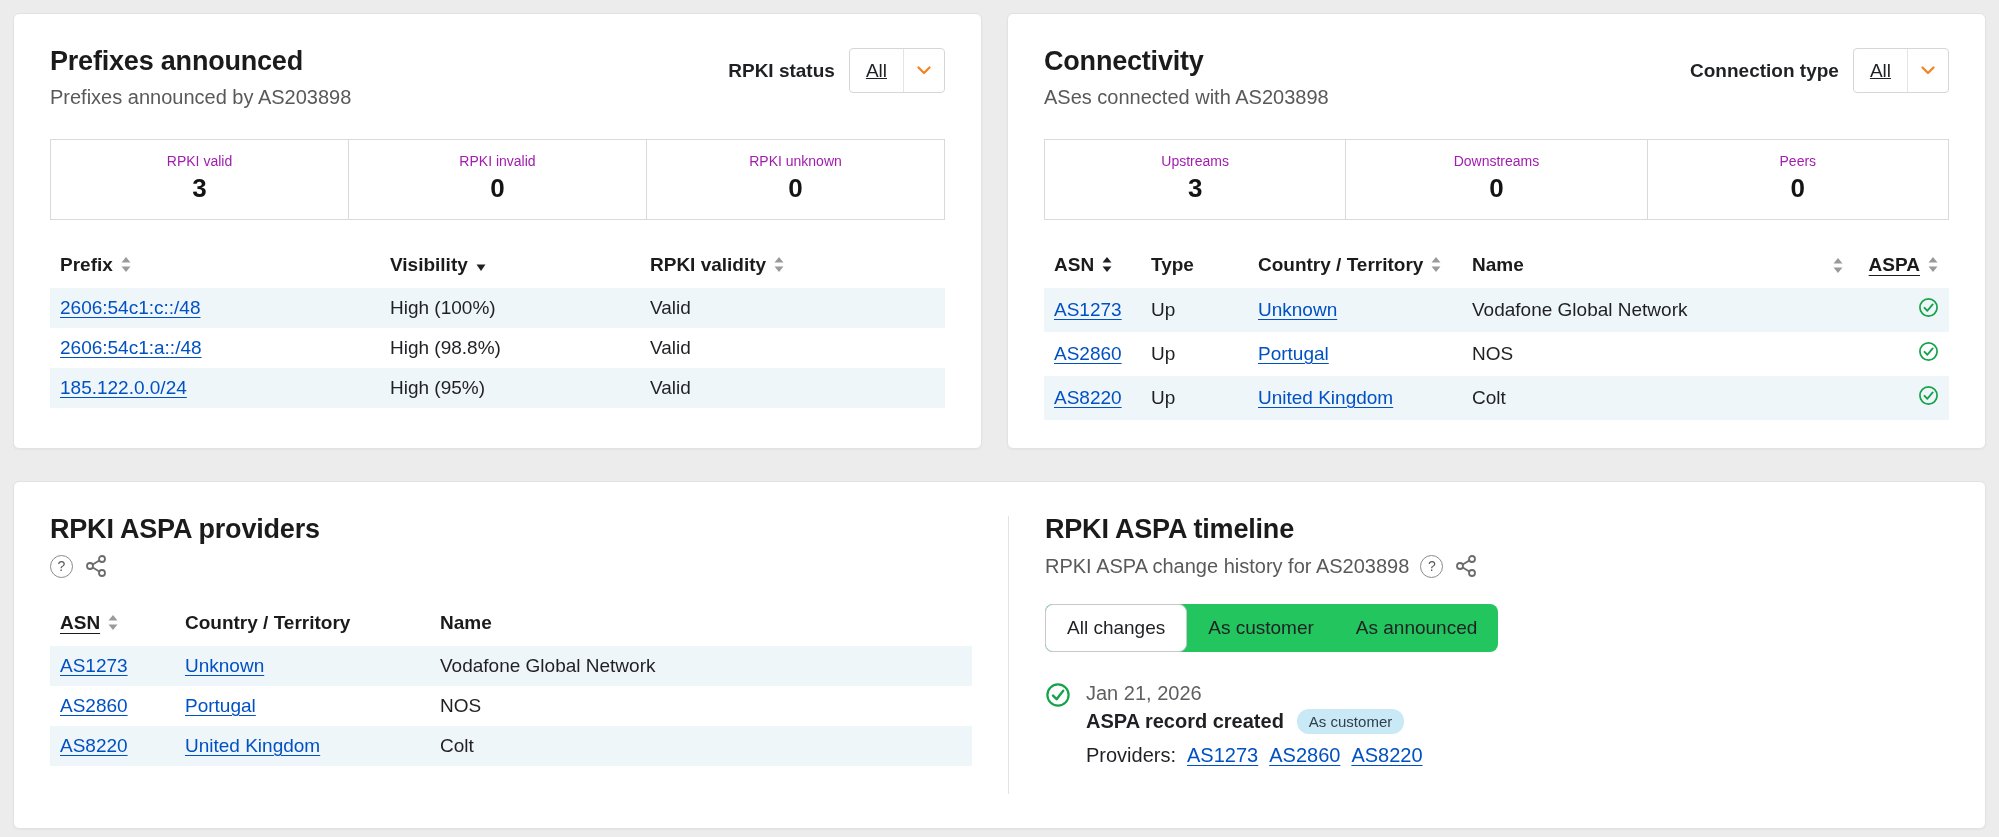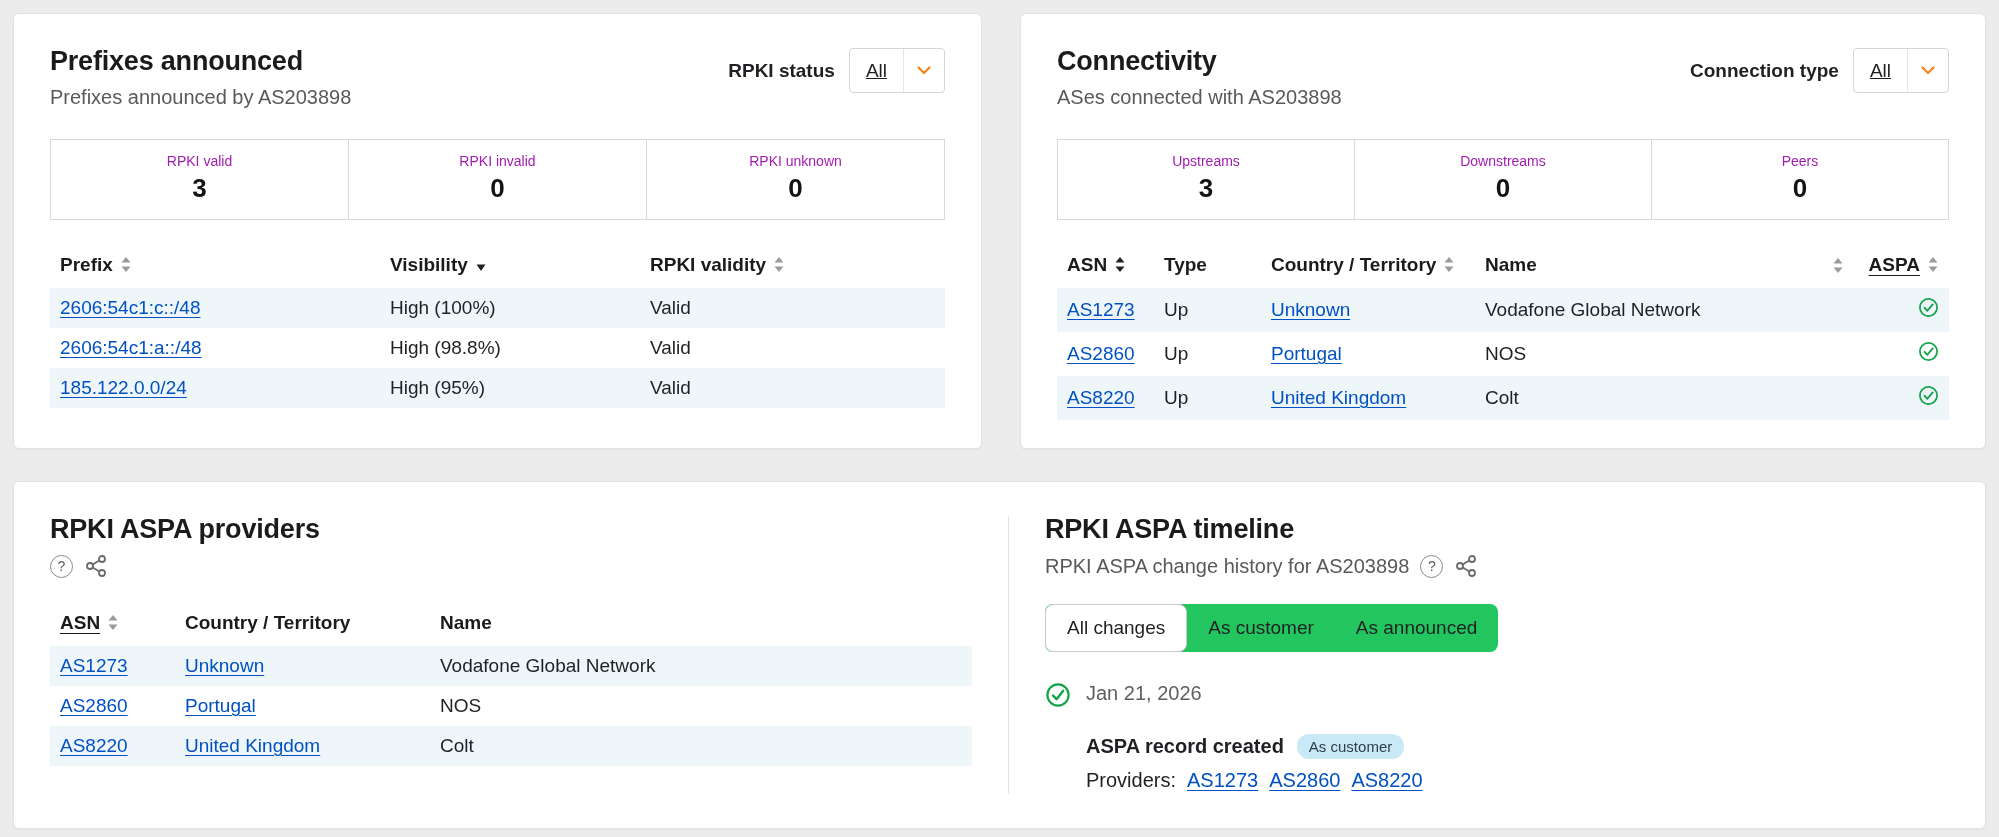--- a/index.html
+++ b/index.html
@@ -5,21 +5,21 @@
 <style>
   * { box-sizing: border-box; }
   html,body { margin:0; padding:0; }
   body {
     width:1999px; height:837px;
     background:#ececec;
     font-family:"Liberation Sans", sans-serif;
     color:#1f2023;
   }
   .page { padding:13px; display:flex; flex-direction:column; gap:32px; }
-  .top-row { display:flex; gap:38px; }
+  .top-row { display:flex; gap:25px; }
   .card {
     background:#ffffff;
     border:1px solid #e2e2e2;
     border-radius:6px;
     box-shadow:0 1px 2px rgba(0,0,0,0.04);
   }
   .card-prefixes { width:969px; height:436px; padding:32px 36px; }
   .card-connectivity { flex:1; height:436px; padding:32px 36px; }
   .card-bottom { height:348px; display:flex; }
 
@@ -72,21 +72,21 @@
   .tabs {
     display:inline-flex; background:#22c55e; border-radius:8px;
     margin-top:26px; align-items:stretch;
   }
   .tab { font-size:19px; padding:12px 21px; color:#1f2023; cursor:pointer; display:flex; align-items:center; }
   .tab.active { background:#ffffff; border:1px solid #c9c9c9; border-radius:8px; }
 
   .event { margin-top:30px; }
   .event-head { display:flex; align-items:flex-start; gap:15px; }
   .date { font-size:20px; color:#5f5f5f; }
-  .event-body { margin-left:41px; margin-top:26px; }
+  .event-body { margin-left:41px; margin-top:1px; }
   .event-title-row { display:flex; align-items:center; gap:13px; }
   .event-title { font-size:20px; font-weight:700; }
   .badge {
     background:#c9e9f7; color:#31404a; font-size:15px;
     padding:4px 12px; border-radius:12px; white-space:nowrap;
   }
   .providers { font-size:20px; margin-top:10px; display:flex; gap:11px; align-items:center; }
 </style>
 </head>
 <body>

